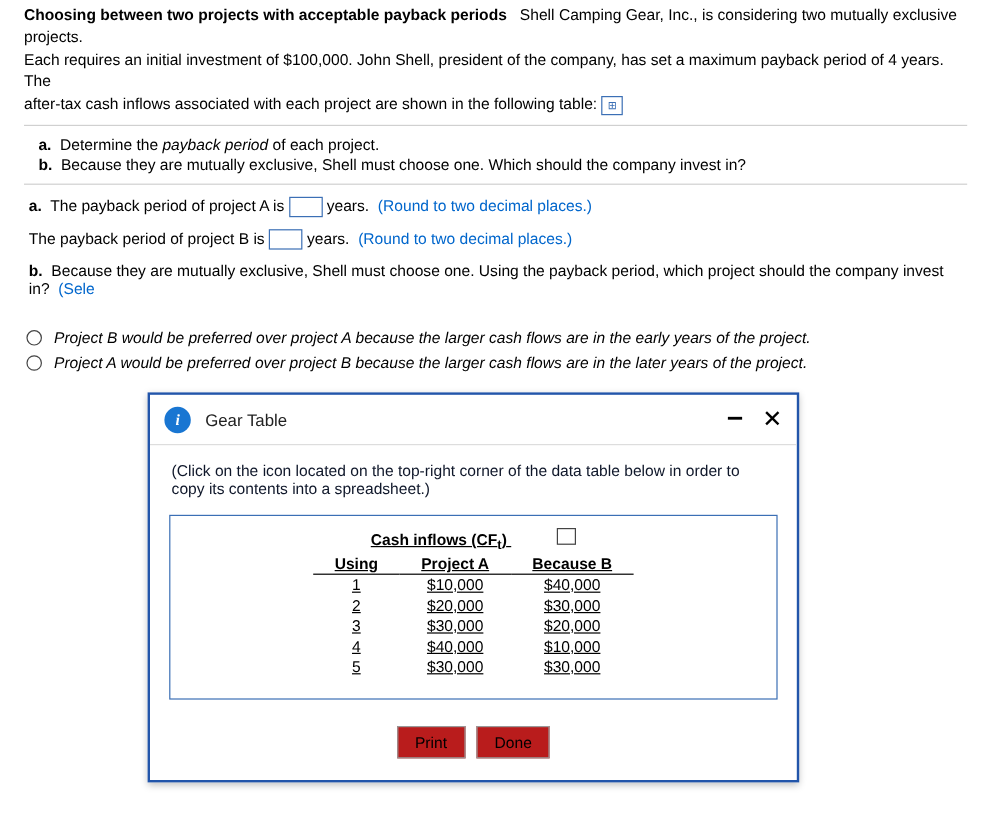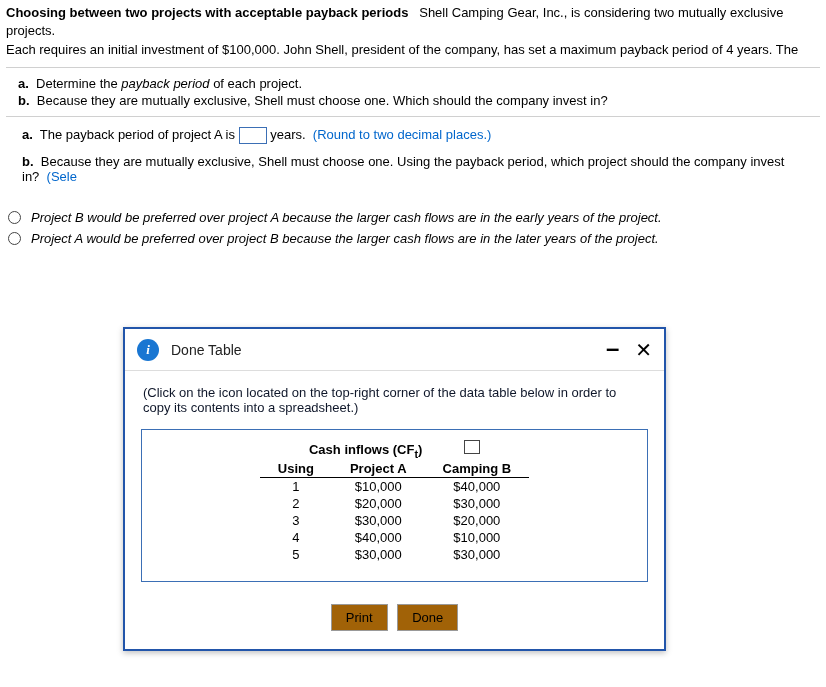--- a/index.html
+++ b/index.html
@@ -6,21 +6,21 @@
     body {
       font-family: Arial, sans-serif;
       font-size: 13px;
       color: #000;
       width: 826px;
       height: 687px;
       overflow: hidden;
       position: relative;
       background: #fff;
     }
-    .content { padding: 4px 6px; }
+    .content { padding: 4px 20px; }
     .title-row { margin-bottom: 2px; }
     .bold { font-weight: bold; }
     .line { margin-bottom: 2px; line-height: 1.35; }
     .table-icon {
       display: inline-block;
       width: 18px;
       height: 16px;
       border: 1px solid #3b6fb5;
       background: #fff;
       vertical-align: middle;
@@ -35,21 +35,21 @@
     .italic { font-style: italic; }
     .input-box {
       display: inline-block;
       width: 28px;
       height: 17px;
       border: 1px solid #3b6fb5;
       vertical-align: middle;
       background: #fff;
     }
     .blue { color: #0066cc; }
-    .answer-line { margin: 10px 16px; }
+    .answer-line { margin: 10px 4px; }
     .radio-row { margin: 6px 0 4px 2px; display: flex; align-items: center; gap: 10px; font-style: italic; }
     .radio {
       width: 13px;
       height: 13px;
       border: 1px solid #444;
       border-radius: 50%;
       flex: 0 0 13px;
     }
     .modal {
       position: absolute;
@@ -77,47 +77,51 @@
       font-weight: bold;
       font-family: Georgia, serif;
       font-style: italic;
       margin-right: 12px;
     }
     .modal-title { font-size: 14px; color: #222; }
     .modal-ctrl { margin-left: auto; display: flex; gap: 16px; align-items: center; font-size: 20px; color: #000; }
     .min-icon { font-weight: bold; font-size: 24px; position: relative; top: -2px; }
     .close-icon { font-size: 20px; }
     .modal-body { padding: 14px 18px 6px; font-size: 13px; color: #0f172a; }
-    .inner-frame { border: 1px solid #3b6fb5; margin: 8px 16px; padding: 12px 7px 18px; }
+    .inner-frame { border: 1px solid #3b6fb5; margin: 8px 16px; padding: 12px 7px 18px; text-decoration: underline; }
     .tbl { margin: 0 auto; border-collapse: collapse; font-size: 13px; }
     .tbl th, .tbl td { padding: 1px 18px; text-align: center; }
     .tbl th { border-bottom: 1px solid #000; font-weight: bold; }
     .cf-title { text-align: center; font-weight: bold; }
     .copy-icon { display: inline-block; width: 14px; height: 12px; border: 1px solid #444; margin-left: 40px; position: relative; }
     .copy-icon::after { content: ""; position: absolute; left: -3px; top: -3px; width: 14px; height: 12px; border: 1px solid #444; background: #fff; }
     .modal-footer { text-align: center; padding: 14px 0 18px; }
     .btn {
       display: inline-block;
       border: 1px solid #999;
-      background: #a16207;
+      background: #b91c1c;
       padding: 5px 14px;
       font-size: 13px;
       margin: 0 3px;
       cursor: pointer;
     }
   </style>
 </head>
 <body>
 
 <div class="content">
   <div class="line title-row">
     <span class="bold">Choosing between two projects with acceptable payback periods</span>
     &nbsp;&nbsp;<span>Shell Camping Gear, Inc., is considering two mutually exclusive projects.</span>
   </div>
   <div class="line">Each requires an initial investment of $100,000.  John Shell, president of the company, has set a maximum payback period of 4 years.  The</div>
+  <div class="line">
+    <span>after-tax cash inflows associated with each project are shown in the following table:</span>
+    <span class="table-icon">⊞</span>
+  </div>
 
   <hr class="hr">
 
   <div class="sub-q">
     <span class="lbl">a.</span>&nbsp;
     <span>Determine the </span><span class="italic">payback period</span><span> of each project.</span>
   </div>
   <div class="sub-q">
     <span class="lbl">b.</span>&nbsp;
     <span>Because they are mutually exclusive, Shell must choose one. Which should the company invest in?</span>
@@ -126,20 +130,26 @@
   <hr class="hr">
 
   <div class="answer-line">
     <span class="bold">a.</span>&nbsp;
     <span>The payback period of project A is</span>
     <span class="input-box"></span>
     <span>years.</span>&nbsp;
     <span class="blue">(Round to two decimal places.)</span>
   </div>
 
+  <div class="answer-line">
+    <span>The payback period of project B is</span>
+    <span class="input-box"></span>
+    <span>years.</span>&nbsp;
+    <span class="blue">(Round to two decimal places.)</span>
+  </div>
 
   <div class="answer-line">
     <span class="bold">b.</span>&nbsp;
     <span>Because they are mutually exclusive, Shell must choose one.  Using the payback period, which project should the company invest in?</span>&nbsp;
     <span class="blue">(Sele</span>
   </div>
 
   <div style="height:10px;"></div>
 
   <div class="radio-row">
@@ -148,40 +158,40 @@
   </div>
   <div class="radio-row">
     <div class="radio"></div>
     <div>Project A would be preferred over project B because the larger cash flows are in the later years of the project.</div>
   </div>
 </div>
 
 <div class="modal">
   <div class="modal-header">
     <div class="info-icon">i</div>
-    <div class="modal-title">Done Table</div>
+    <div class="modal-title">Gear Table</div>
     <div class="modal-ctrl">
       <span class="min-icon">–</span>
       <span class="close-icon">✕</span>
     </div>
   </div>
 
   <div class="modal-body">(Click on the icon located on the top-right corner of the data table below in order to copy its contents into a spreadsheet.)</div>
 
   <div class="inner-frame">
     <div class="cf-title">
       <span>Cash inflows (CF</span><sub>t</sub><span>)</span>
       <span class="copy-icon"></span>
     </div>
     <table class="tbl">
       <tbody>
           <tr>
         <th>Using</th>
         <th>Project A</th>
-        <th>Camping B</th>
+        <th>Because B</th>
       </tr>
       <tr>
             <td>1</td>
             <td>$10,000</td>
             <td>$40,000</td>
           </tr>
       <tr>
             <td>2</td>
             <td>$20,000</td>
             <td>$30,000</td>

